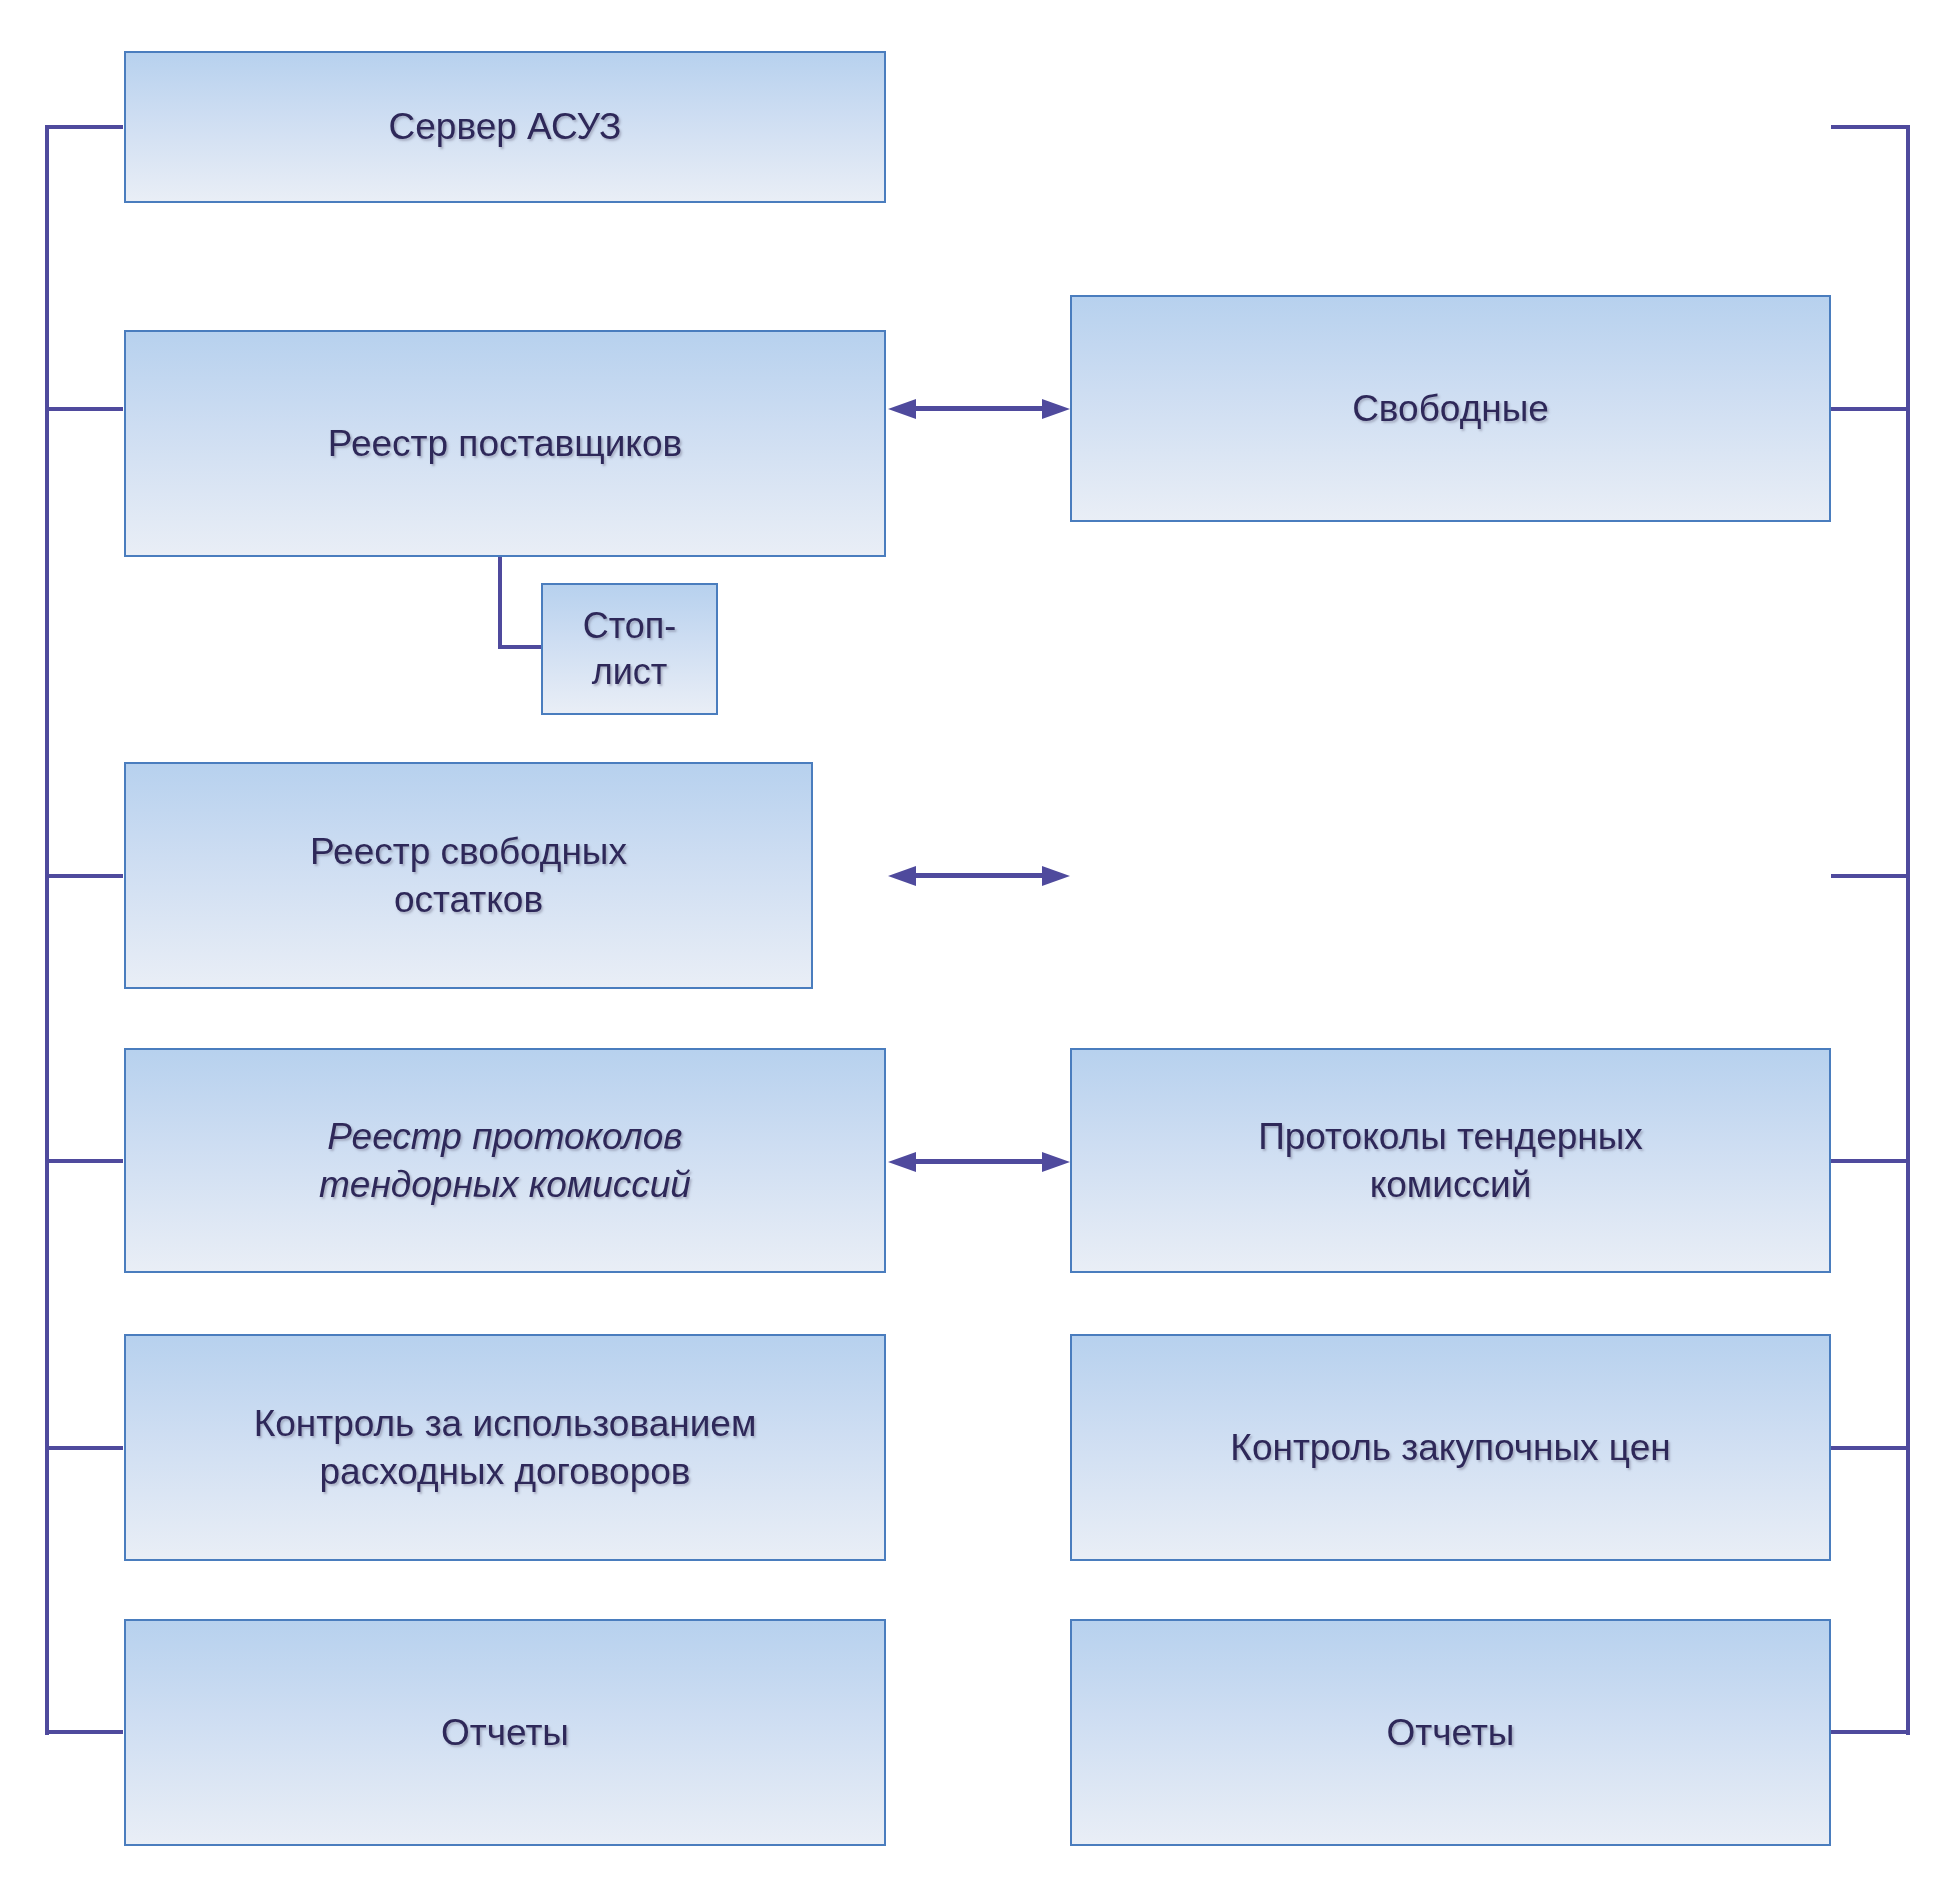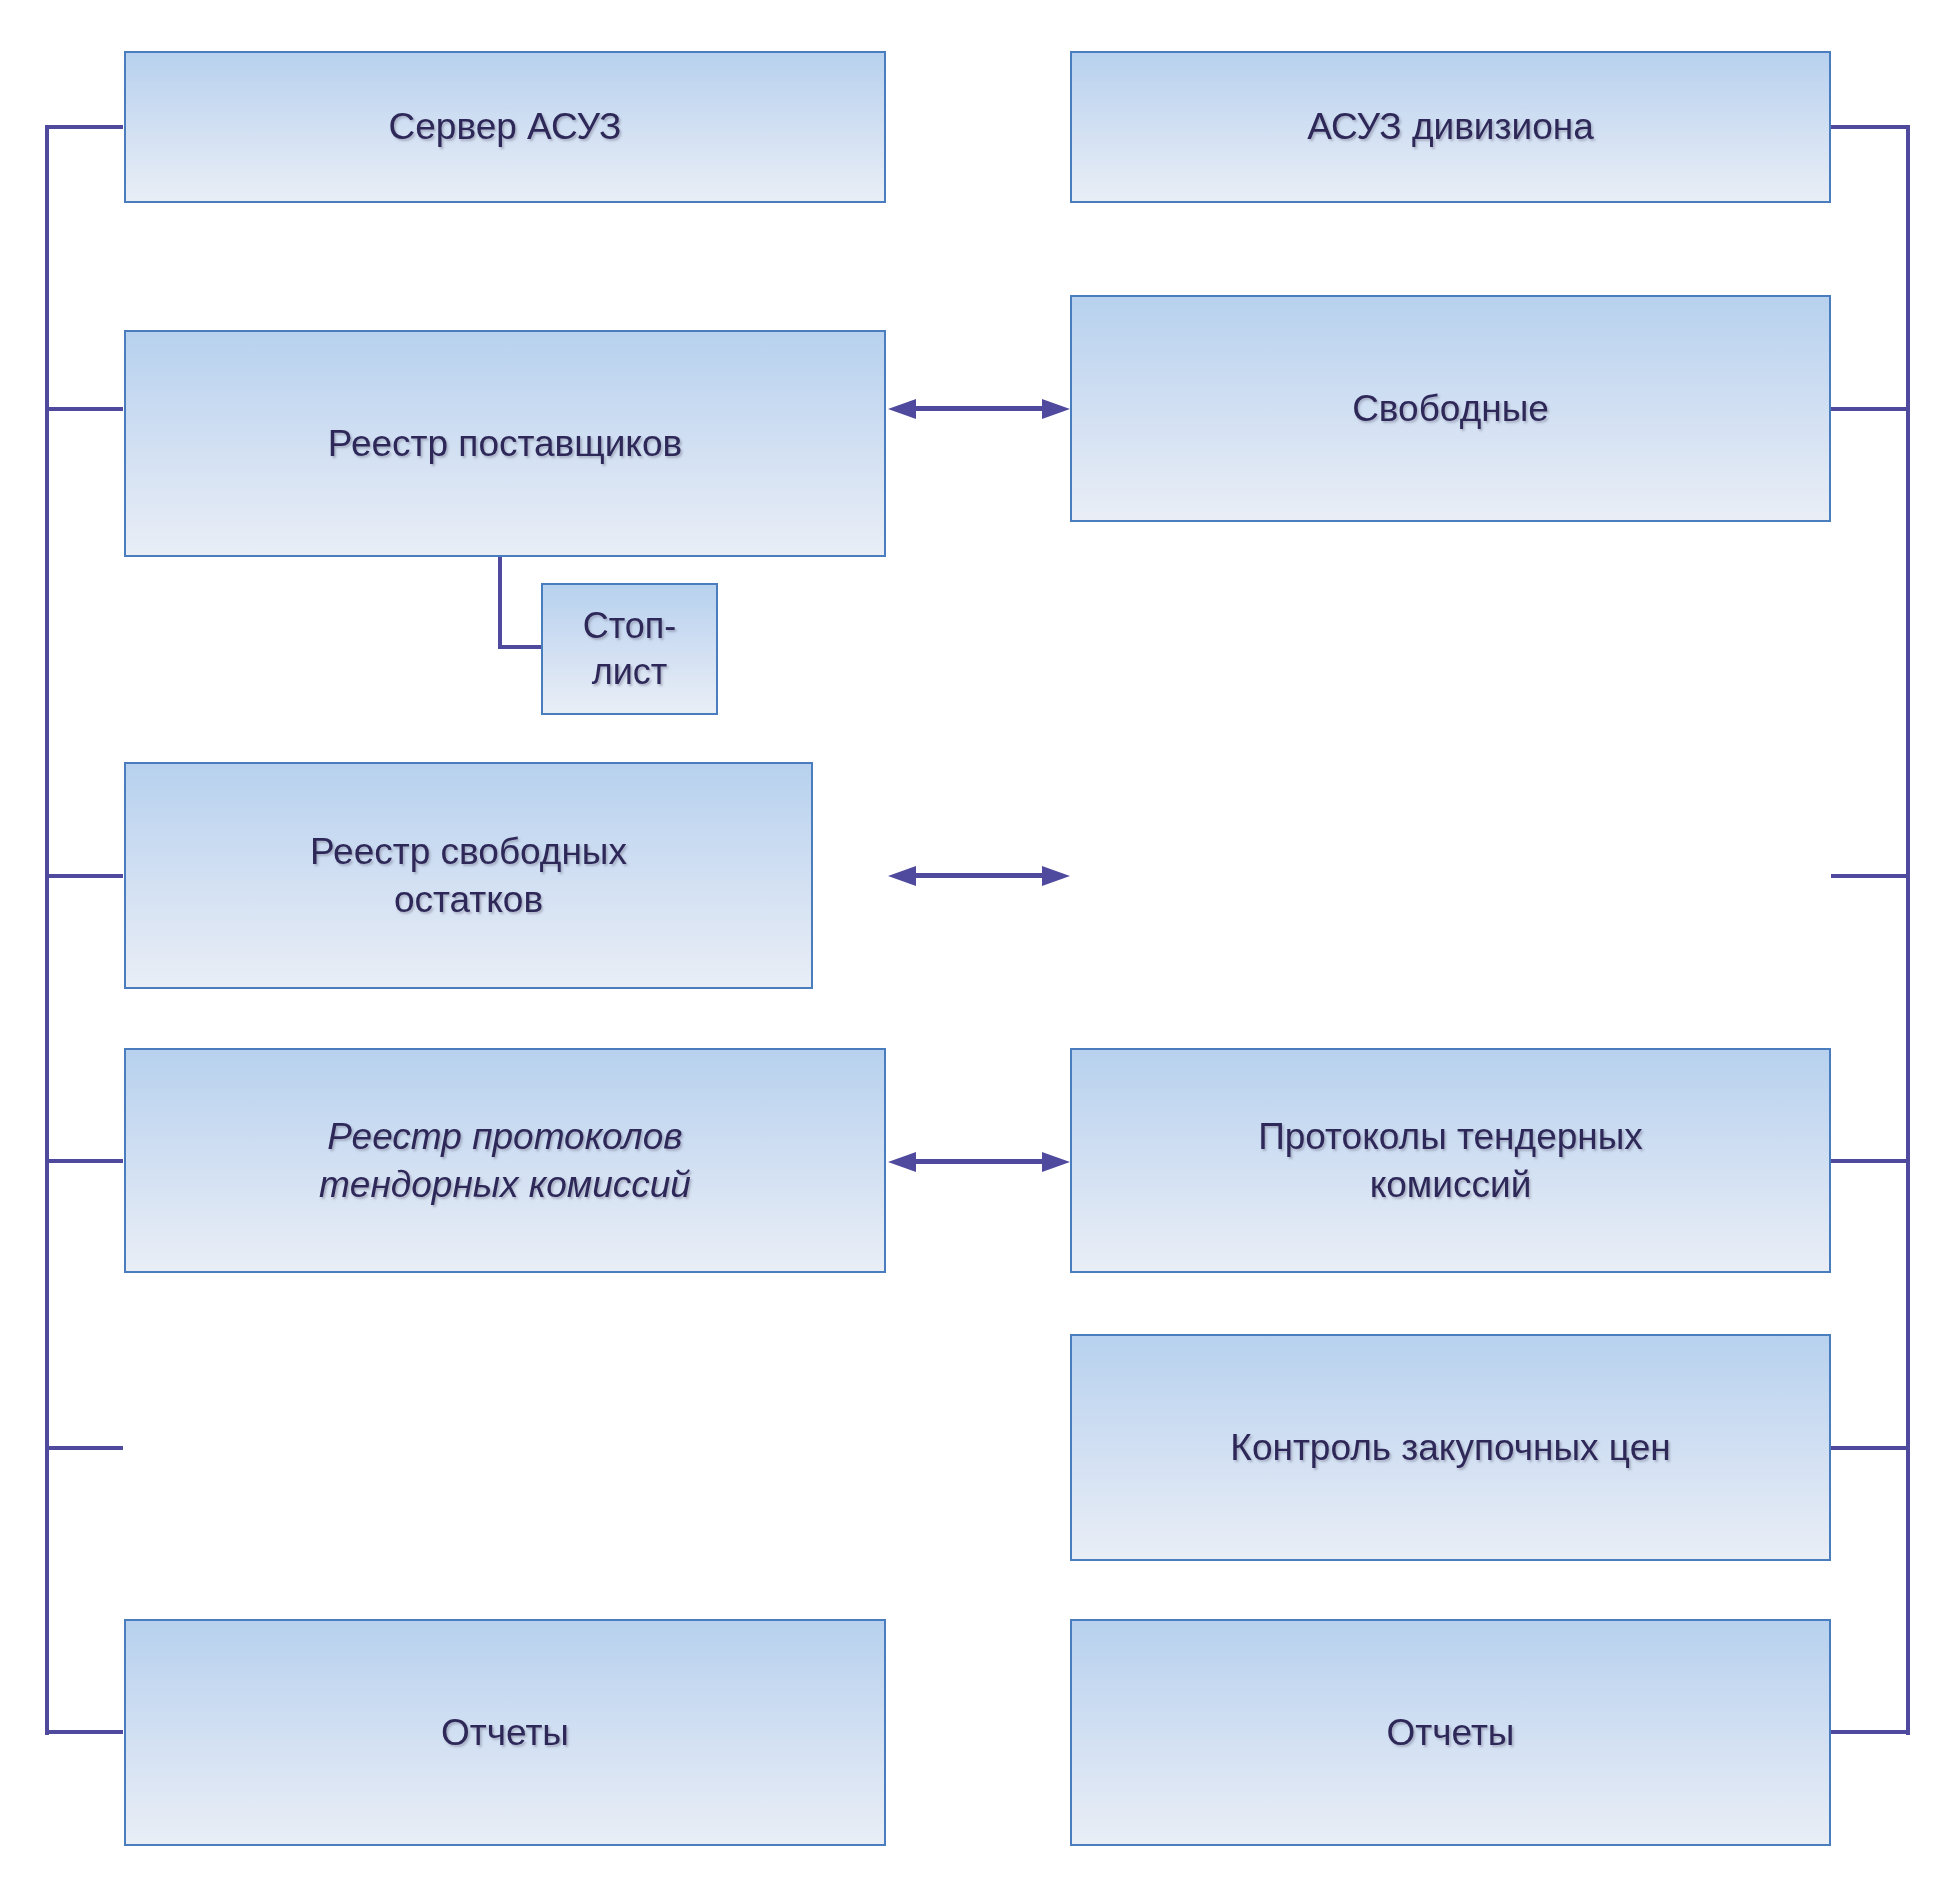--- a/index.html
+++ b/index.html
@@ -136,25 +136,26 @@
     <div class="shaft"></div>
     <div class="head-right"></div>
   </div>
 
   <div class="box" id="b-l1">Сервер АСУЗ</div>
   <div class="box" id="b-l2">Реестр поставщиков</div>
   <div class="box" id="b-l3">Реестр свободных
 остатков</div>
   <div class="box" id="b-l4">Реестр протоколов
 тендорных комиссий</div>
+  <div class="box" id="b-l5">Контроль за использованием
+расходных договоров</div>
   <div class="box" id="b-l6">Отчеты</div>
 
   <div class="box" id="b-stop">Стоп-лист</div>
 
-  <div class="box" id="b-r1">АСУЗ дивизиона</div>
   <div class="box" id="b-r2">Свободные</div>
   <div class="box" id="b-r4">Протоколы тендерных
 комиссий</div>
   <div class="box" id="b-r5">Контроль закупочных цен</div>
   <div class="box" id="b-r6">Отчеты</div>
 
 </div>
 
 
 </body></html>

